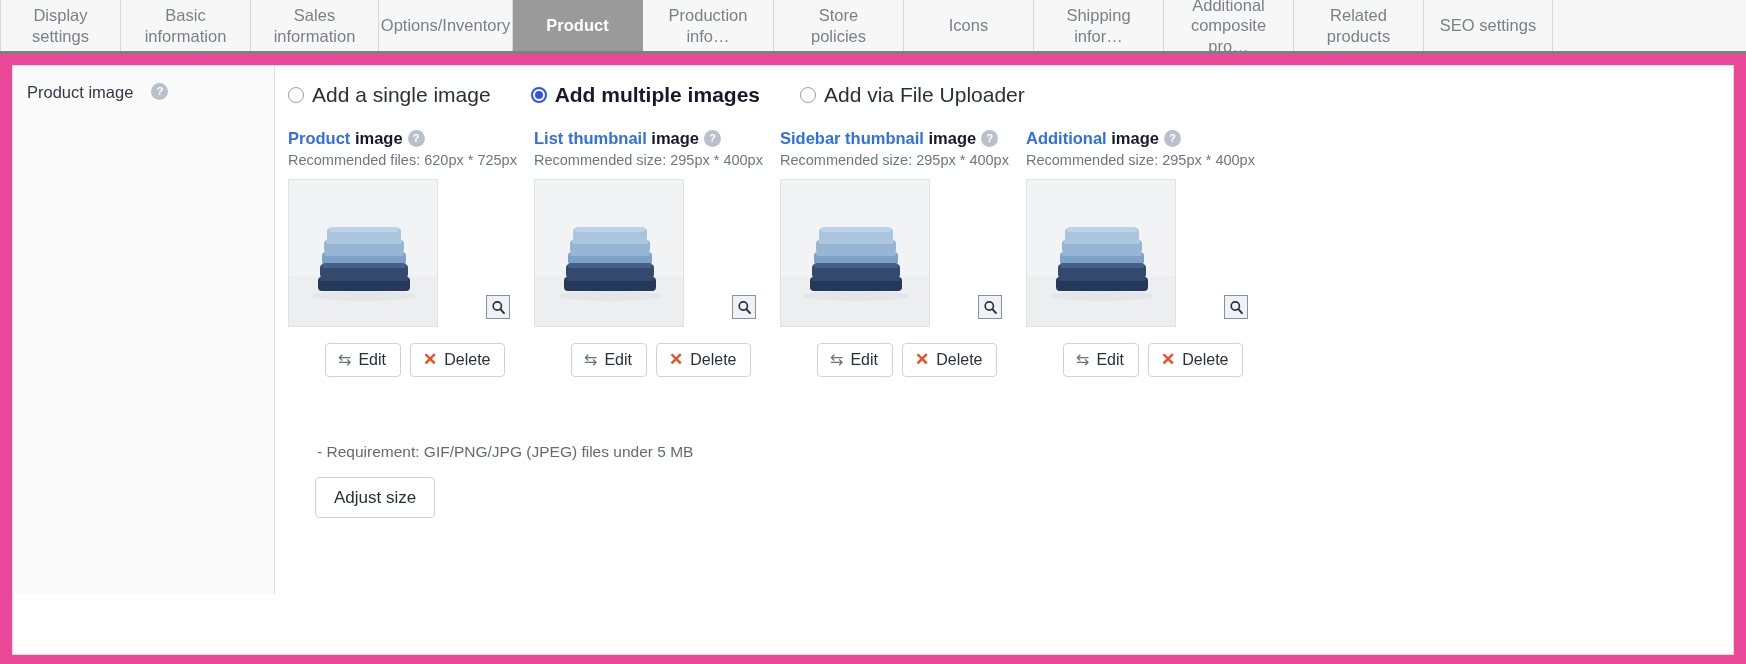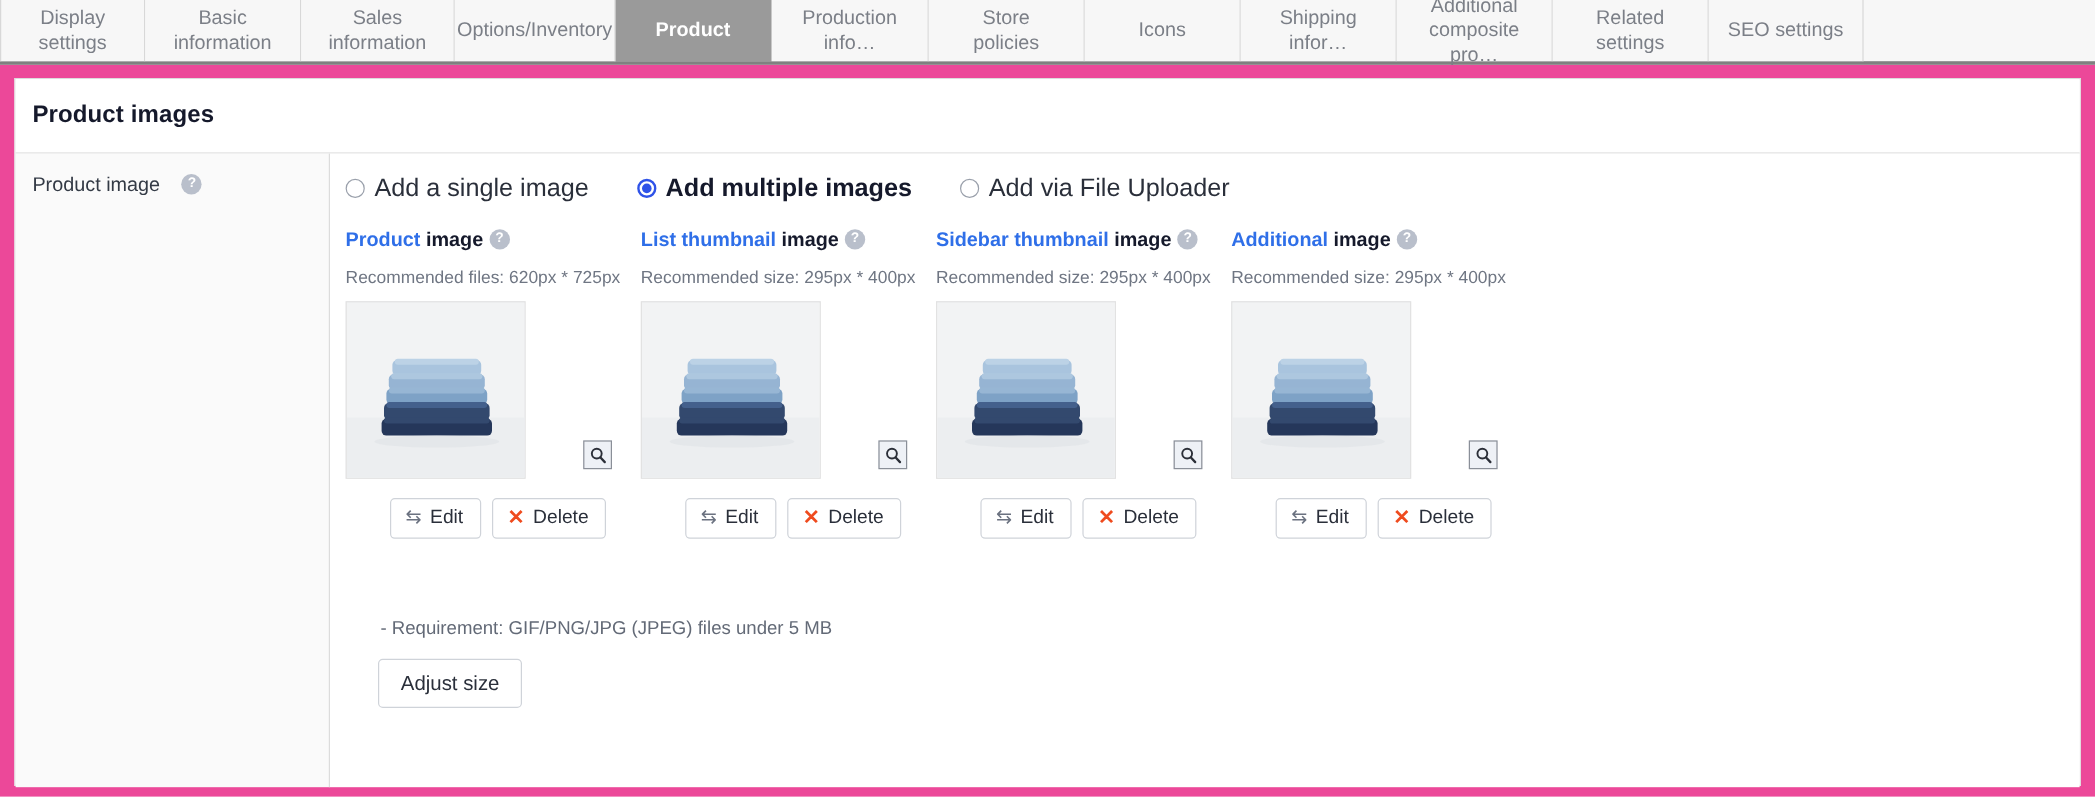--- a/index.html
+++ b/index.html
@@ -130,21 +130,21 @@
   }
   .radio-label { font-size: 21px; color: #2a2f3a; }
   .radio-item.checked .radio-label { font-weight: bold; color: #15192b; }
 
   
   .cols { display: flex; padding-left: 3px; }
   .col { width: 246px; flex: none; position: relative; }
 
   .col-head {
     font-size: 16.5px;
-    margin-bottom: 14px;
+    margin-bottom: 4px;
     white-space: nowrap;
   }
   .col-head .lnk { color: #2f6fe8; font-weight: bold; cursor: pointer; }
   .col-head .plain { color: #15192b; font-weight: bold; }
   .col-head .help { margin-left: 5px; }
 
   .col-rec {
     font-size: 14.5px;
     color: #6f7683;
     white-space: nowrap;
@@ -220,29 +220,26 @@
       <div class="tab" style="width: 128px;"><span>Sales information</span></div>
       <div class="tab" style="width: 134px;"><span>Options/Inventory</span></div>
       <div class="tab active" style="width: 130px;"><span>Product</span></div>
       <div class="tab" style="width: 131px;"><span>Production info…</span></div>
       <div class="tab" style="width: 130px;"><span>Store
 policies</span></div>
       <div class="tab" style="width: 130px;"><span>Icons</span></div>
       <div class="tab" style="width: 130px;"><span>Shipping infor…</span></div>
       <div class="tab" style="width: 130px;"><span>Additional
 composite pro…</span></div>
-      <div class="tab" style="width: 130px;"><span>Related settings</span></div>
+      <div class="tab" style="width: 130px;"><span>Related products</span></div>
       <div class="tab" style="width: 129px;"><span>SEO settings</span></div>
     </div>
 
   <div class="page">
 
-    <div class="page-header">
-      <span class="page-title">Product images</span>
-    </div>
 
     <div class="row">
 
       <div class="row-label">
         <span class="row-label-text">
           <span>Product image</span>
           <span class="help">?</span>
         </span>
       </div>
 

